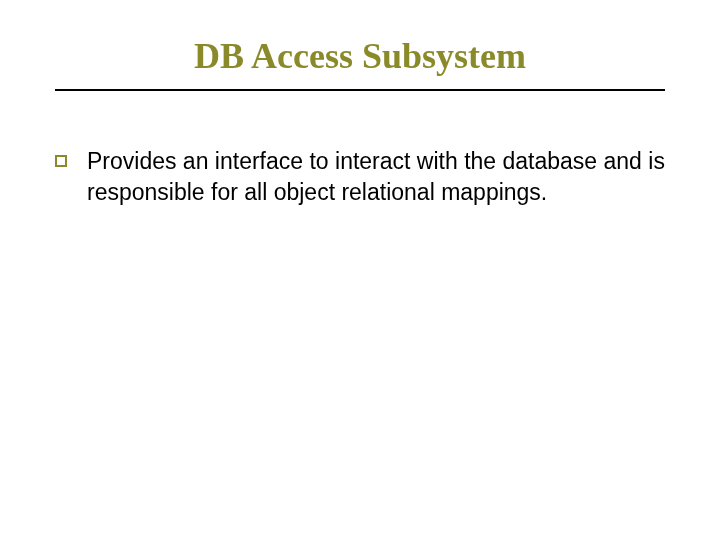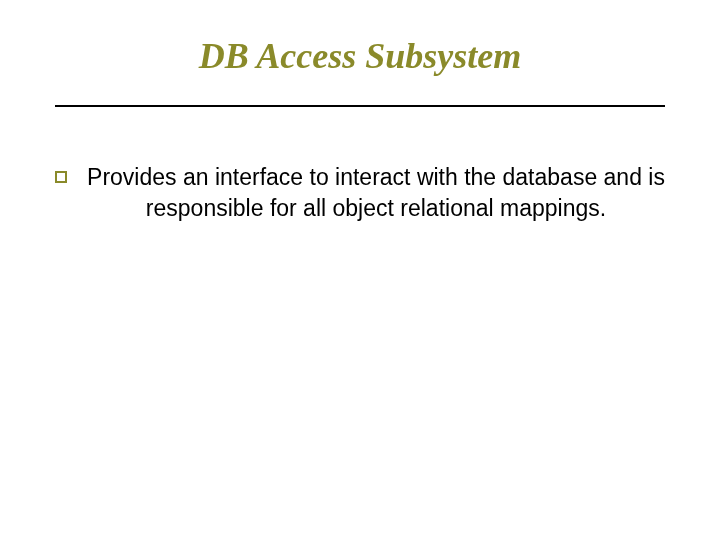--- a/index.html
+++ b/index.html
@@ -6,39 +6,37 @@
   html, body { width: 720px; height: 540px; background: #ffffff; }
   .slide {
     width: 720px;
     height: 540px;
     padding: 35px 55px 40px 55px;
     font-family: Verdana, Geneva, sans-serif;
     color: #000000;
   }
   .title {
     font-family: "Times New Roman", Times, serif;
-    font-style: italic;
     font-weight: bold;
     font-size: 36px;
     color: #8a8a2a;
     text-align: center;
-    padding-bottom: 28px;
+    padding-bottom: 12px;
     border-bottom: 2px solid #000000;
     margin-bottom: 55px;
   }
   .bullets {
     list-style: none;
     font-size: 23px;
     line-height: 1.35;
   }
   .bullets li {
     position: relative;
     padding-left: 32px;
     margin-bottom: 70px;
-    text-align: center;
   }
   .bullets li .sq {
     position: absolute;
     left: 0;
     top: 9px;
     width: 12px;
     height: 12px;
     border: 2px solid #8a8a2a;
     background: transparent;
   }

